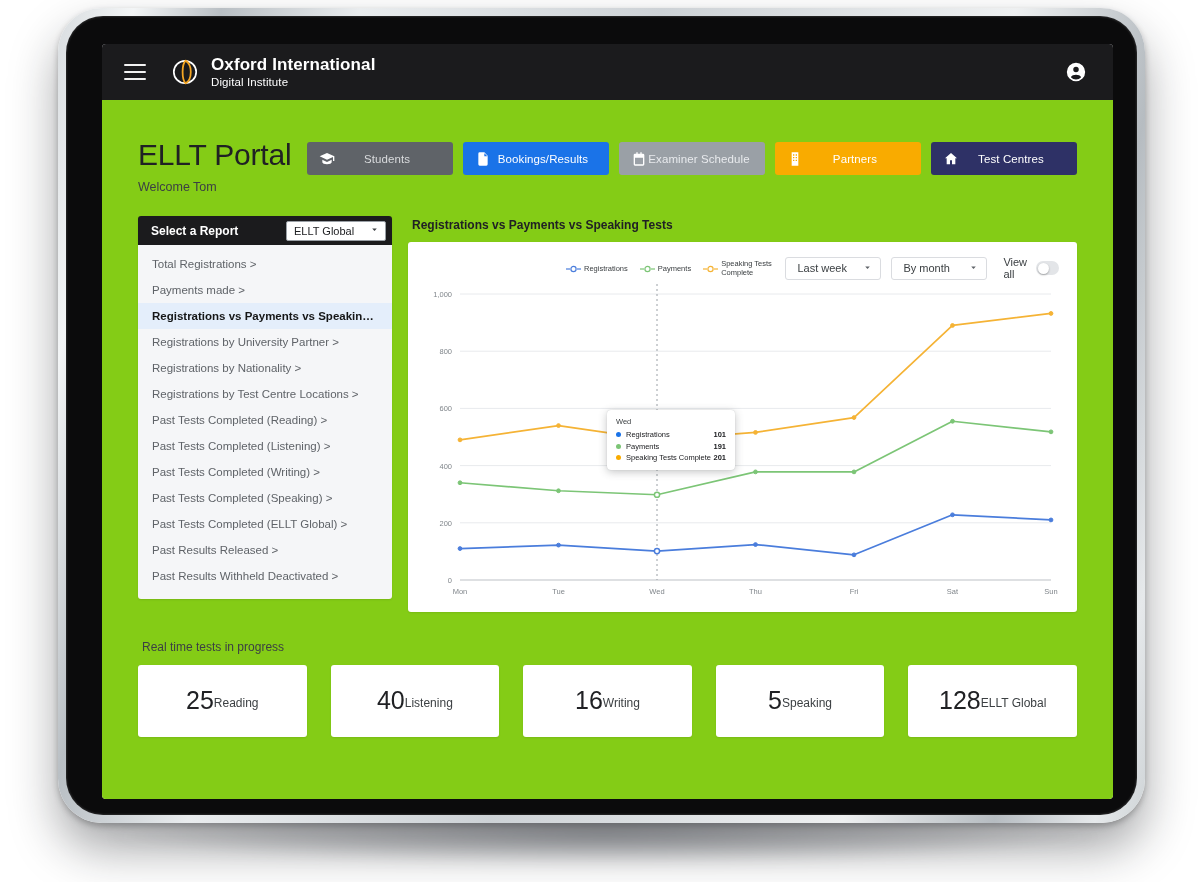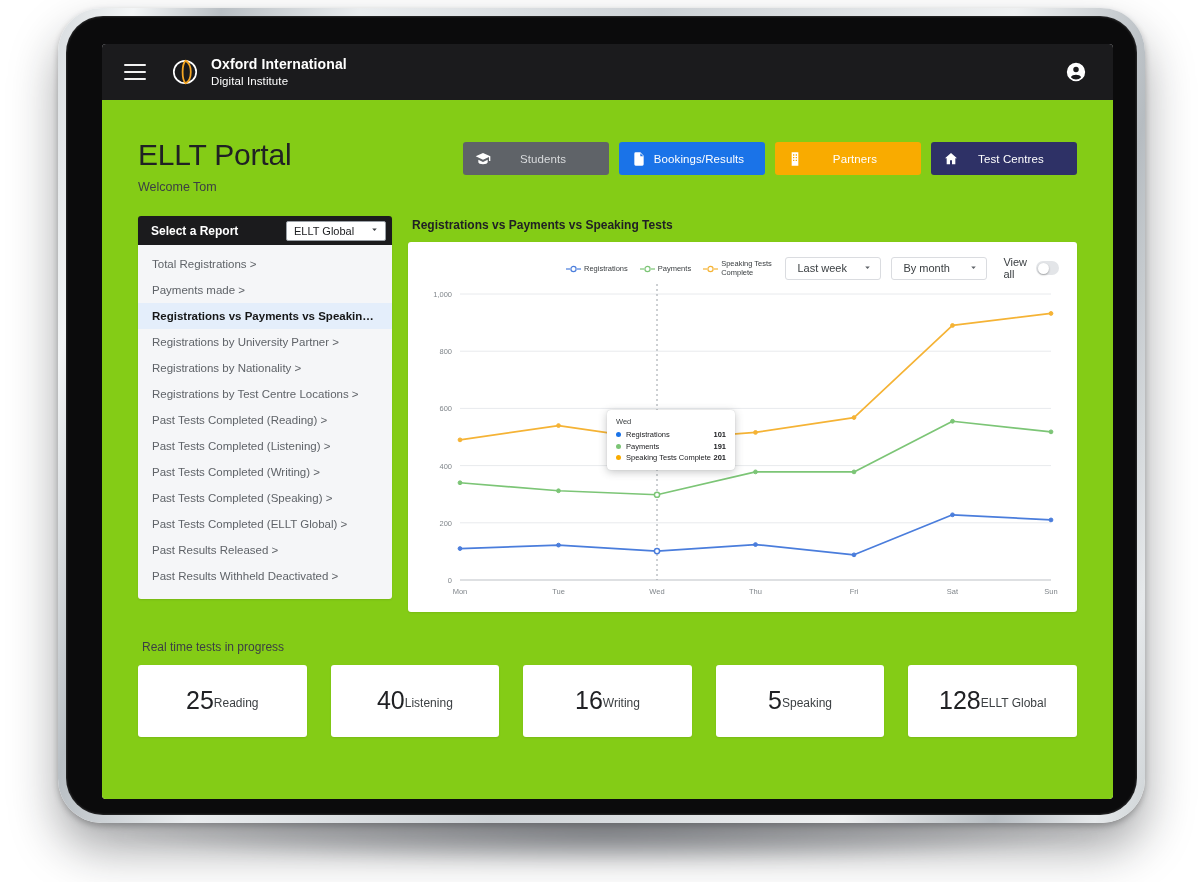--- a/index.html
+++ b/index.html
@@ -57,21 +57,21 @@
     background: #1b1b1d;
     display: flex; align-items: center;
     padding: 0 26px 0 22px;
   }
   .hamburger { width: 22px; height: 16px; display: flex; flex-direction: column;
                justify-content: space-between; cursor: pointer; }
   .hamburger i { display: block; height: 2px; background: #f2f2f2; border-radius: 1px; }
   #brand { display: flex; align-items: center; margin-left: 24px; }
   #brand-mark { width: 30px; height: 30px; position: relative; }
   #brand-text { margin-left: 11px; color: #fff; line-height: 1.22; }
-  #brand-text .l1 { font-size: 14px; font-weight: bold; letter-spacing: .1px; }
+  #brand-text .l1 { font-size: 17px; font-weight: bold; letter-spacing: .1px; }
   #brand-text .l2 { font-size: 11.5px; font-weight: normal; letter-spacing: .1px; }
   #account-btn { margin-left: auto; width: 22px; height: 22px; cursor: pointer; }
 
   
   #page { background: #84cc16; height: 859px; padding: 2px 36px; position: relative; }
 
   #title-row { display: flex; align-items: flex-start; padding-top: 34px; }
   #title-block { padding-top: 2px; }
   #page-title { font-size: 30px; font-weight: normal; color: #202124; letter-spacing: -.2px; }
   #welcome { font-size: 12.5px; color: #3c4043; margin-top: 8px; }
@@ -210,20 +210,26 @@
                 <span class="p-ic"><svg viewBox="0 0 24 24" width="16" height="16">
                     <path fill="#ffffff" d="M12 3L1 8l11 5 9-4.1V15h2V8L12 3zM5 13.2V17c0 1.7 3.1 3 7 3s7-1.3 7-3v-3.8l-7 3.2-7-3.2z"></path>
                   </svg></span>
                 <span class="p-lb" style="color: rgb(217, 219, 221);">Students</span>
               </div>
               <div class="pill" style="background: rgb(26, 115, 232);">
                 <span class="p-ic"><svg viewBox="0 0 24 24" width="16" height="16">
                     <path fill="#ffffff" d="M14 2H7a2 2 0 00-2 2v16a2 2 0 002 2h10a2 2 0 002-2V7l-5-5zm0 6V3.5L18.5 8H14z"></path>
                   </svg></span>
                 <span class="p-lb" style="color: rgb(255, 255, 255);">Bookings/Results</span>
+              </div>
+              <div class="pill" style="background: rgb(154, 160, 166);">
+                <span class="p-ic"><svg viewBox="0 0 24 24" width="16" height="16">
+                    <path fill="#ffffff" d="M8 2v2H6a2 2 0 00-2 2v14a2 2 0 002 2h12a2 2 0 002-2V6a2 2 0 00-2-2h-2V2h-2v2h-4V2H8zm10 8v10H6V10h12z"></path>
+                  </svg></span>
+                <span class="p-lb" style="color: rgb(232, 234, 237);">Examiner Schedule</span>
               </div>
               <div class="pill" style="background: rgb(249, 171, 0);">
                 <span class="p-ic"><svg viewBox="0 0 24 24" width="16" height="16">
                     <path fill="#ffffff" d="M7 2h10v20H7V2zm2 3v2h2V5H9zm4 0v2h2V5h-2zM9 9v2h2V9H9zm4 0v2h2V9h-2zm-4 4v2h2v-2H9zm4 0v2h2v-2h-2z"></path>
                   </svg></span>
                 <span class="p-lb" style="color: rgb(255, 255, 255);">Partners</span>
               </div>
               <div class="pill" style="background: rgb(46, 49, 102);">
                 <span class="p-ic"><svg viewBox="0 0 24 24" width="16" height="16">
                     <path fill="#ffffff" d="M12 3L3 11h2.5v9h5v-6h3v6h5v-9H21L12 3z"></path>

